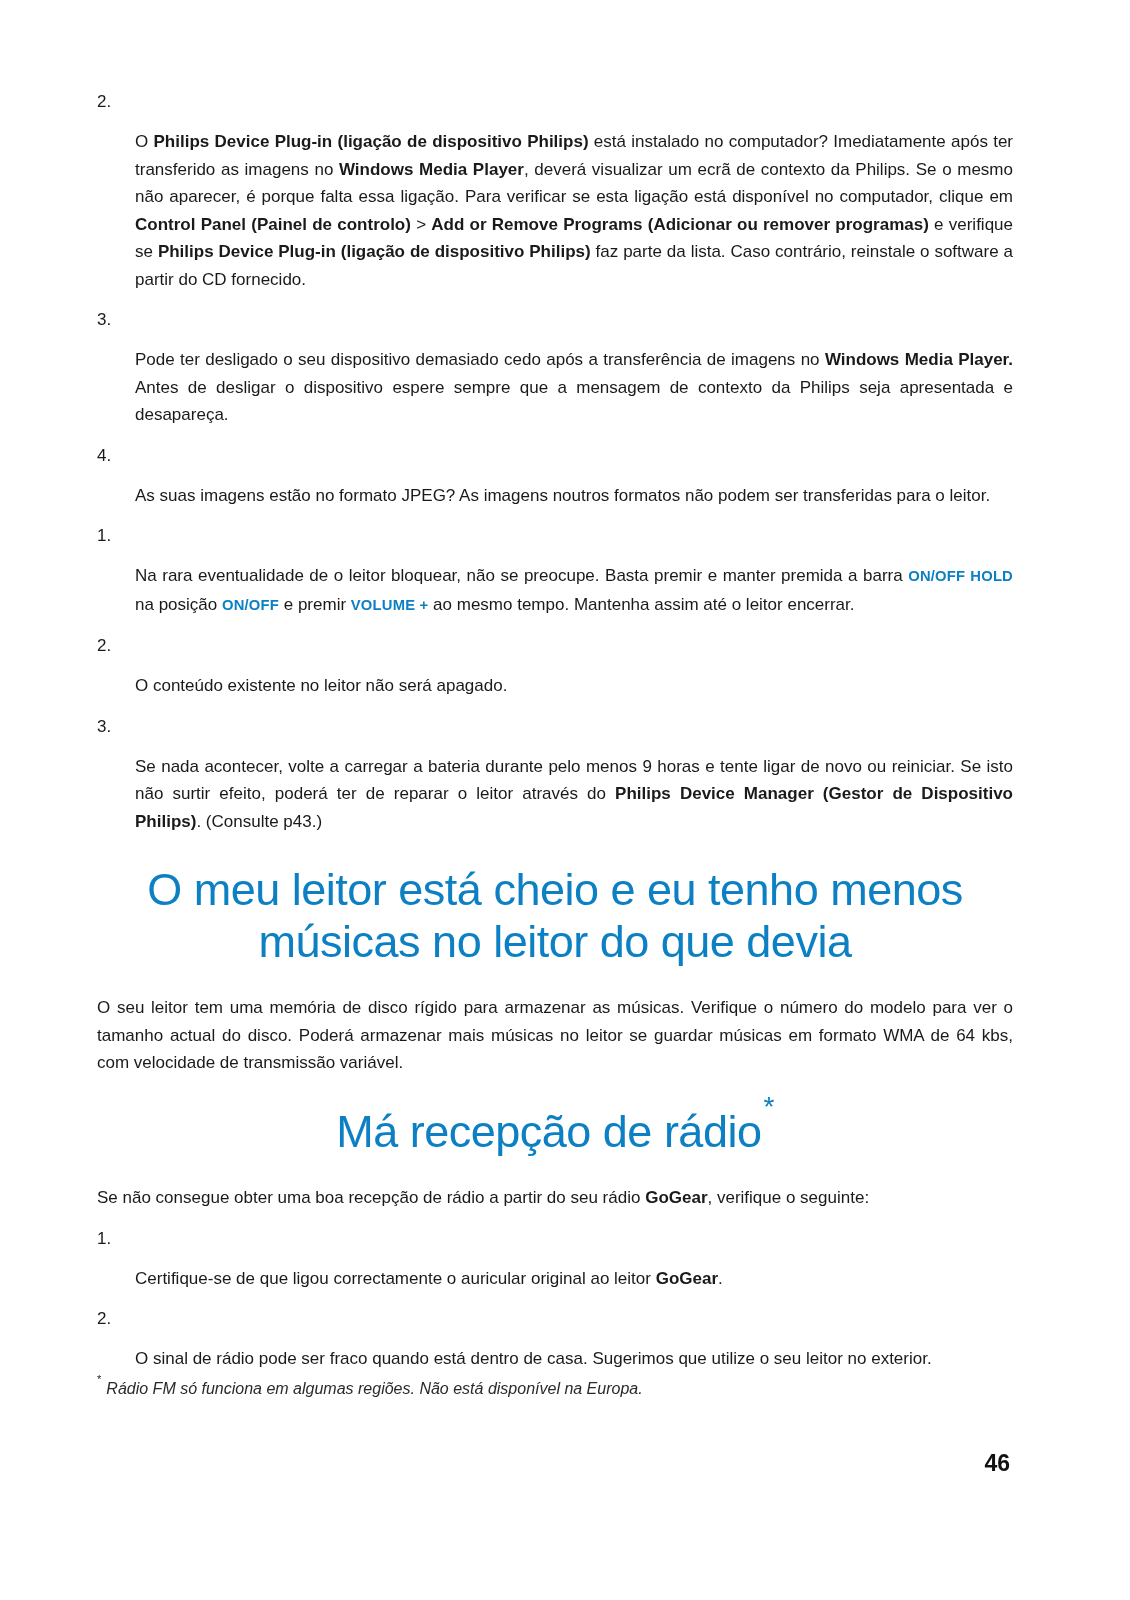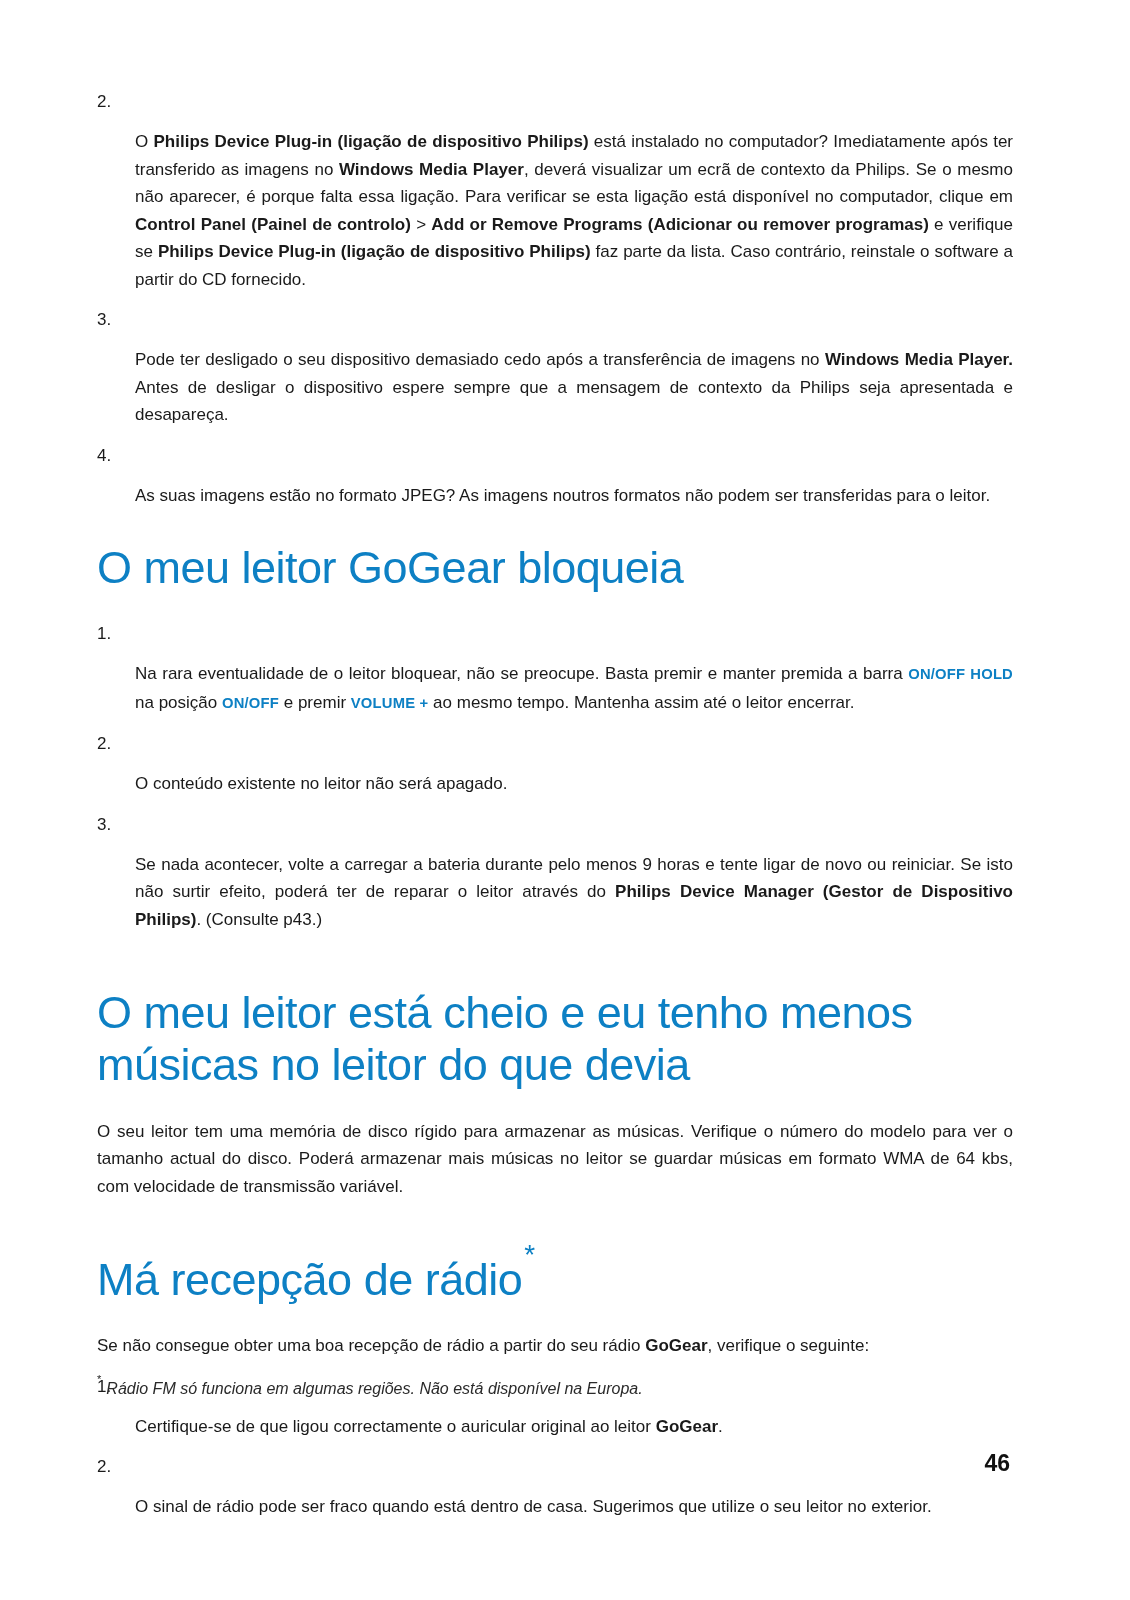--- a/index.html
+++ b/index.html
@@ -48,21 +48,21 @@
   h1.section-title {
     font-family: "Liberation Sans", sans-serif;
     font-weight: 400;
     font-size: 45px;
     line-height: 1.16;
     color: var(--accent);
     letter-spacing: -0.5px;
   }
   .h-gap-top { margin-top: 33px; }
   .h-gap-bottom { margin-bottom: 26px; }
-  .h2-gap-top { margin-top: 54px; }
+  .h2-gap-top { margin-top: 29px; text-align: center; }
   .para {
     font-size: 17px;
     line-height: 27.5px;
     text-align: justify;
     margin-bottom: 13px;
   }
   sup.title-star {
     font-size: 0.62em;
     position: relative;
     top: -0.55em;
@@ -106,21 +106,20 @@
     <li>
       <span class="num">3.</span>
       <div class="li-text"><span class="seg-normal">Pode ter desligado o seu dispositivo demasiado cedo após a transferência de imagens no </span><span class="seg-bold">Windows Media Player.</span><span class="seg-normal"> Antes de desligar o dispositivo espere sempre que a mensagem de contexto da Philips seja apresentada e desapareça.</span></div>
     </li>
     <li>
       <span class="num">4.</span>
       <div class="li-text"><span class="seg-normal">As suas imagens estão no formato JPEG? As imagens noutros formatos não podem ser transferidas para o leitor.</span></div>
     </li>
   </ol>
 
-  <h1 class="section-title h-gap-top h-gap-bottom">O meu leitor GoGear bloqueia</h1>
 
   <ol class="tslist">
     <li>
       <span class="num">1.</span>
       <div class="li-text"><span class="seg-normal">Na rara eventualidade de o leitor bloquear, não se preocupe. Basta premir e manter premida a barra </span><span class="seg-accent">ON/OFF HOLD</span><span class="seg-normal"> na posição </span><span class="seg-accent">ON/OFF</span><span class="seg-normal"> e premir </span><span class="seg-accent">VOLUME +</span><span class="seg-normal"> ao mesmo tempo. Mantenha assim até o leitor encerrar.</span></div>
     </li>
     <li>
       <span class="num">2.</span>
       <div class="li-text"><span class="seg-normal">O conteúdo existente no leitor não será apagado.</span></div>
     </li>

